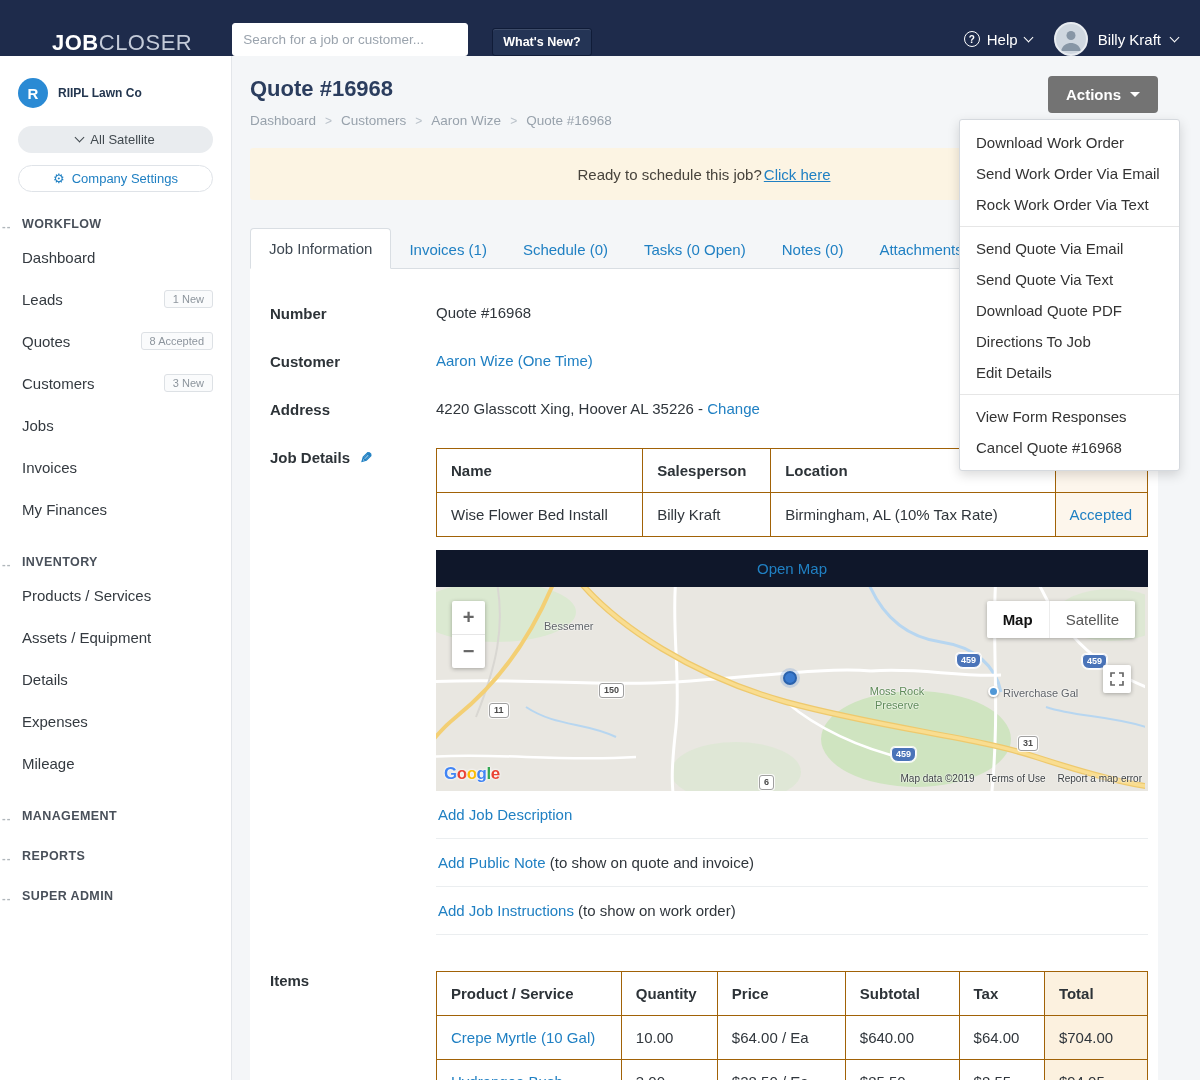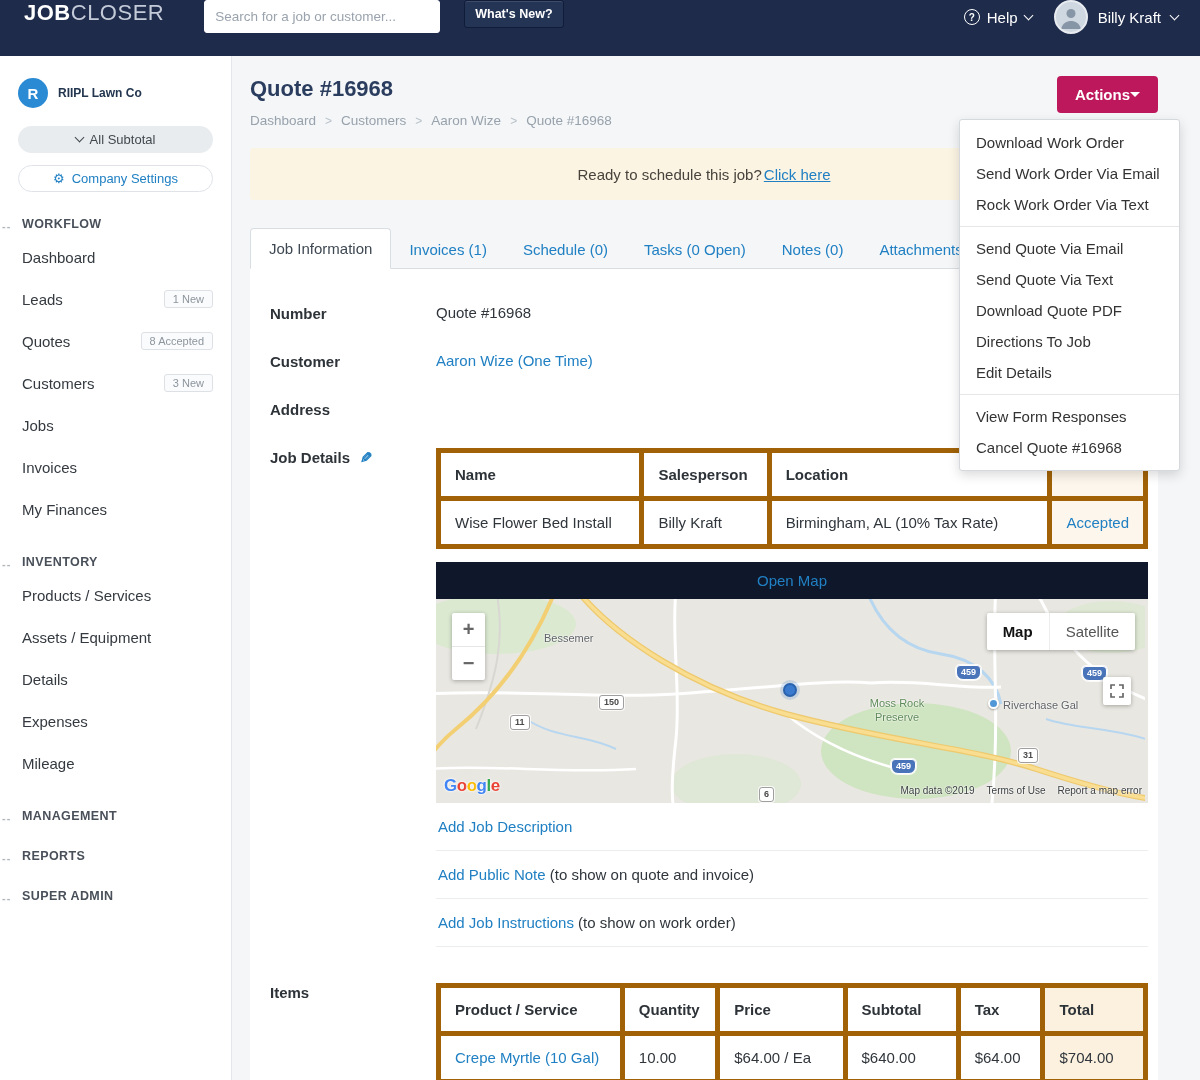--- a/index.html
+++ b/index.html
@@ -1,21 +1,21 @@
 <!DOCTYPE html>
 <html><head>
 <meta charset="utf-8">
 <style>
   * { box-sizing: border-box; margin: 0; padding: 0; }
   html,body { width:1200px; height:1080px; overflow:hidden; }
   body { font-family:"Liberation Sans", sans-serif; background:#f4f6f8; color:#343a40; font-size:15px; }
   a, .link { color:#2080c3; text-decoration:none; cursor:pointer; }
 
   
-  .topbar { height:56px; background:#1e2b4b; display:flex; align-items:flex-start; padding:0 22px 0 24px; color:#fff; }
+  .topbar { height:56px; background:#1e2b4b; display:flex; align-items:flex-end; padding:0 22px 0 52px; color:#fff; }
   .logo { font-size:22px; letter-spacing:.5px; white-space:nowrap; }
   .logo .b { font-weight:800; color:#fff; }
   .logo .l { font-weight:300; color:#c3cad8; }
   .search { margin-left:40px; width:236px; height:33px; border:1px solid #fff; border-radius:3px; padding:0 10px; font-size:13.5px; color:#333; background:#fff; outline:none; font-family:inherit; }
   .search::placeholder { color:#9aa3ad; }
   .whatsnew { margin-left:24px; background:#243455; border:1px solid #101c38; border-radius:3px; color:#fff; font-size:12.5px; font-weight:700; padding:6px 10px; box-shadow:inset 0 1px 0 rgba(255,255,255,.12); cursor:pointer; }
   .top-right { margin-left:auto; display:flex; align-items:center; gap:22px; }
   .help-btn { display:flex; align-items:center; gap:7px; cursor:pointer; font-size:15px; }
   .qcircle { width:16px; height:16px; border:1.5px solid #fff; border-radius:50%; display:grid; place-items:center; font-size:10px; font-weight:700; }
   .chev { display:inline-block; width:7px; height:7px; border-right:1.5px solid currentColor; border-bottom:1.5px solid currentColor; transform:rotate(45deg); margin-top:-4px; }
@@ -40,21 +40,21 @@
   .dashes { position:absolute; left:2px; top:2px; color:#b0b6bb; font-size:11px; letter-spacing:1px; }
   .navlist { margin-top:4px; }
   .nav-item { height:42px; display:flex; align-items:center; justify-content:space-between; padding:0 18px 0 22px; font-size:15px; color:#343a40; cursor:pointer; }
   .badge { font-size:11px; color:#8d959d; background:#fafbfc; border:1px solid #dde1e5; border-radius:3px; padding:2px 8px; white-space:nowrap; }
 
   
   .page-head { display:flex; justify-content:space-between; align-items:flex-start; }
   .ptitle { font-size:22px; font-weight:700; color:#2b3d5e; margin-bottom:11px; }
   .crumbs { display:flex; gap:9px; font-size:13.5px; color:#98a2ac; align-items:center; }
   .crumbs .sep { color:#b9c1c9; font-size:12px; }
-  .actions-btn { background:#be185d; color:#fff; border:none; border-radius:4px; font-size:15px; font-weight:600; padding:10px 18px; display:flex; align-items:center; cursor:pointer; font-family:inherit; }
+  .actions-btn { background:#737373; color:#fff; border:none; border-radius:4px; font-size:15px; font-weight:600; padding:10px 18px; display:flex; align-items:center; gap:9px; cursor:pointer; font-family:inherit; }
   .caret { width:0; height:0; border-left:5px solid transparent; border-right:5px solid transparent; border-top:5px solid #fff; }
 
   
   .dropdown { position:absolute; top:63px; right:20px; width:221px; background:#fff; border:1px solid #d5d9de; border-radius:3px; box-shadow:0 4px 12px rgba(0,0,0,.15); padding:7px 0; z-index:60; }
   .menu-item { padding:7px 16px; font-size:15px; color:#333; cursor:pointer; white-space:nowrap; }
   .menu-div { border-top:1px solid #e6e6e6; margin:6px 0; }
 
   
   .alert { margin-top:20px; height:52px; background:#fcf4e3; border-radius:3px; display:flex; align-items:center; justify-content:center; gap:2px; font-size:15px; color:#47433c; }
   .alert a { text-decoration:underline; }
@@ -65,21 +65,21 @@
   .tab.active { background:#fff; border:1px solid #d9dee3; border-bottom:1px solid #fff; border-radius:4px 4px 0 0; color:#3e4852; }
 
   
   .card { background:#fff; padding:20px 0 0 20px; min-height:790px; }
   .frow { display:flex; padding:15px 0 15px 0; }
   .flabel { width:166px; flex:none; font-weight:700; color:#2d3338; padding-top:1px; }
   .fvalue { flex:1; color:#30363c; padding-right:10px; }
   .pencil { color:#2080c3; margin-left:6px; font-size:15px; cursor:pointer; display:inline-block; transform:scaleX(-1); }
 
   table { width:100%; border-collapse:collapse; }
-  th, td { border:5px solid #a16207; text-align:left; padding:13px 14px; font-size:15px; }
+  th, td { border:1px solid #a16207; text-align:left; padding:13px 14px; font-size:15px; }
   th { font-weight:700; color:#2d3338; }
   td { color:#30363c; }
   .status-cell { color:#2080c3; background:#fdf6ec; }
   .tot { background:#fcf1df; }
 
   
   .map-box { margin-top:13px; }
   .map-head { height:37px; background:#0f172a; display:flex; align-items:center; justify-content:center; font-size:15px; }
   .map-canvas { position:relative; height:204px; background:#e9e7e1; overflow:hidden; }
   .map-canvas svg.base { position:absolute; inset:0; }
@@ -138,21 +138,21 @@
 
 <div class="app">
 
   <aside class="sidebar">
     <div class="company">
       <span class="clogo">R</span>
       <span class="cname">RIIPL Lawn Co</span>
     </div>
     <div class="pill loc">
       <span class="chev"></span>
-      <span>All Subtotal</span>
+      <span>All Satellite</span>
     </div>
     <div class="pill settings">
       <span class="gear">⚙</span>
       <span>Company Settings</span>
     </div>
 
     <div class="sec">
       <span class="dashes">--</span>
       <span>WORKFLOW</span>
     </div>
@@ -279,20 +279,24 @@
       <div class="frow">
         <div class="flabel">Customer</div>
         <div class="fvalue">
           <a>Aaron Wize</a>
           <a>(One Time)</a>
         </div>
       </div>
 
       <div class="frow">
         <div class="flabel">Address</div>
+        <div class="fvalue">
+          <span>4220 Glasscott Xing, Hoover AL 35226 -</span>
+          <a>Change</a>
+        </div>
       </div>
 
       <div class="frow">
         <div class="flabel">
           <span>Job Details</span>
           <span class="pencil">✎</span>
         </div>
         <div class="fvalue">
           <table>
             <colgroup>
@@ -342,21 +346,21 @@
                 <path d="M140,-10 C180,40 260,90 350,115 C450,142 540,150 600,170 C640,183 680,195 715,200" stroke="#eec96d" stroke-width="6" fill="none"></path>
                 <path d="M140,-10 C180,40 260,90 350,115 C450,142 540,150 600,170 C640,183 680,195 715,200" stroke="#f9dd90" stroke-width="3.5" fill="none"></path>
                 <path d="M120,-10 C100,40 70,90 20,130 C5,142 -5,155 -12,165" stroke="#f3cf74" stroke-width="4" fill="none"></path>
               </svg>
 
               <div class="mlabel" style="left:108px; top:33px;">Bessemer</div>
               <div class="mlabel park" style="left:428px; top:98px;">Moss Rock Preserve</div>
               <div class="poi" style="left:552px; top:99px;"></div>
               <div class="mlabel" style="left:567px; top:100px;">Riverchase Gal</div>
 
-              <div class="shield" style="left:74px; top:116px;">11</div>
+              <div class="shield" style="left:53px; top:116px;">11</div>
               <div class="shield" style="left:163px; top:96px;">150</div>
               <div class="shield interstate" style="left:520px; top:66px;">459</div>
               <div class="shield interstate" style="left:646px; top:67px;">459</div>
               <div class="shield interstate" style="left:455px; top:160px;">459</div>
               <div class="shield" style="left:582px; top:149px;">31</div>
               <div class="shield" style="left:323px; top:188px;">6</div>
 
               <div class="marker" style="left:347px; top:84px;"></div>
 
               <div class="zoomctl">

